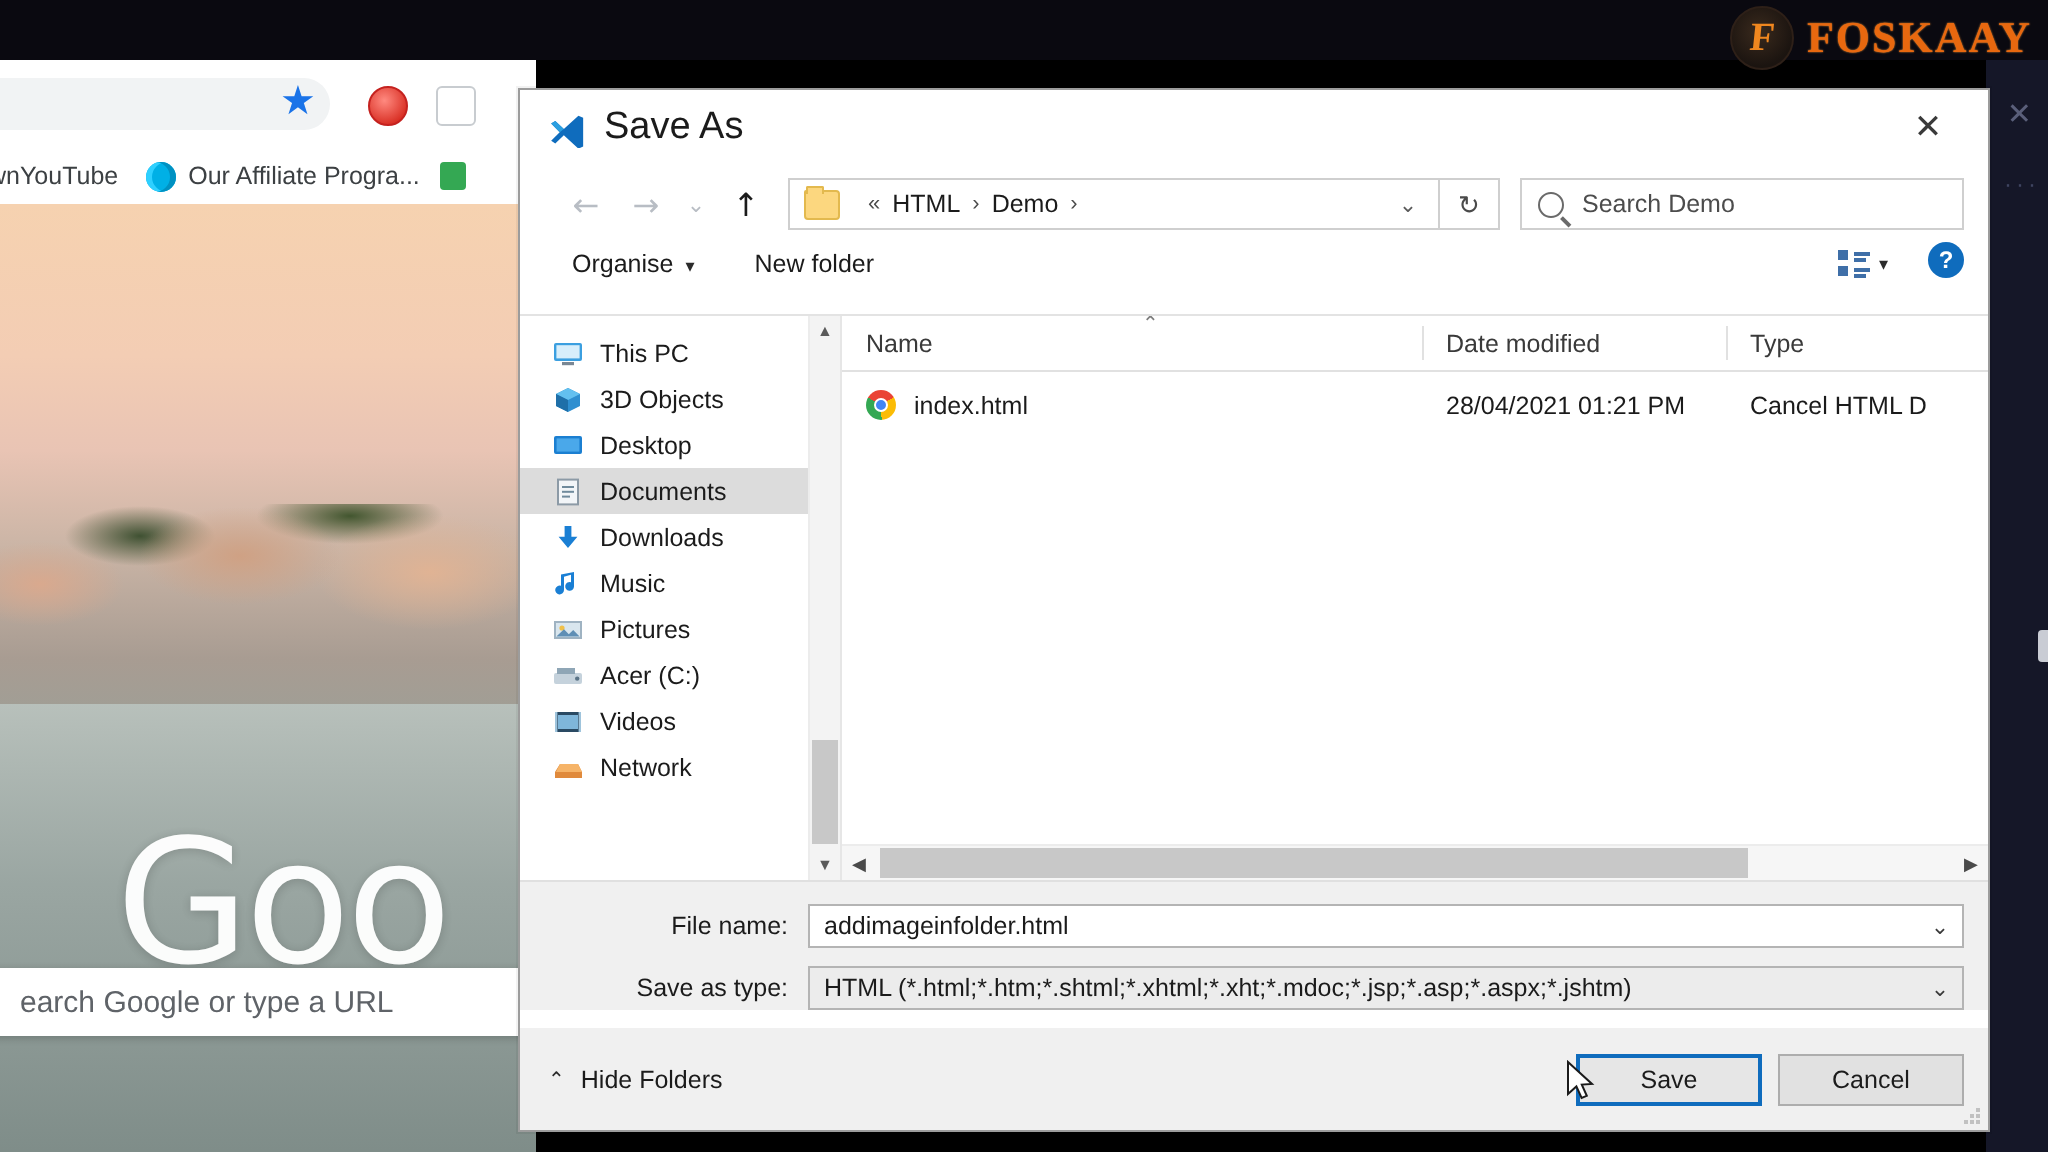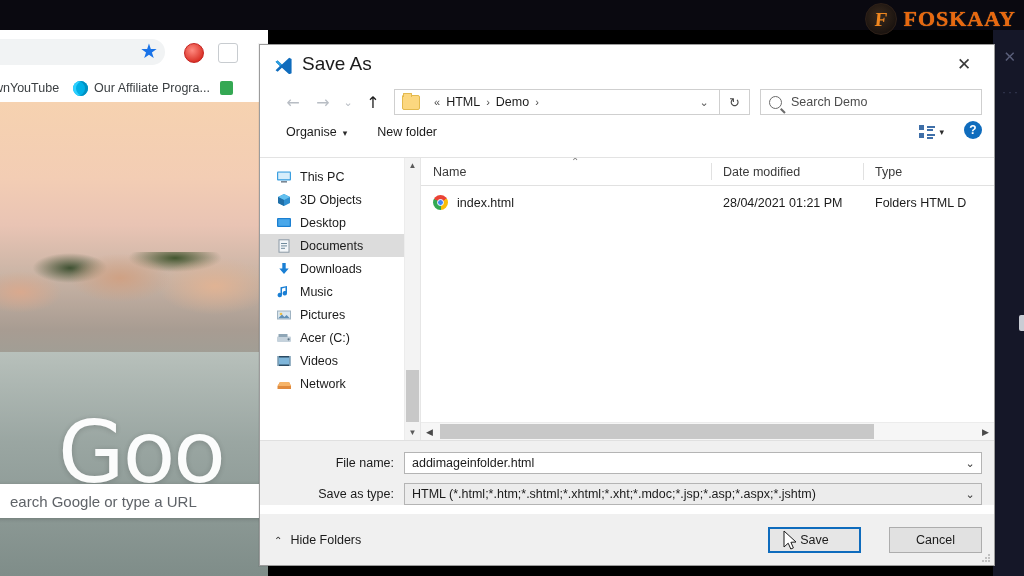--- a/index.html
+++ b/index.html
@@ -196,21 +196,21 @@
   .frm-dd{margin-left:auto;width:22px;text-align:center;color:#3a3a3a;font-size:11px;flex:none;}
 
   .footer{background:#f0f0f0;height:52px;display:flex;align-items:center;padding:0 12px 0 14px;}
   .hidefolders{display:flex;align-items:center;gap:8px;font-size:12.5px;color:#1b1b1b;cursor:default;}
   .hf-caret{font-size:10px;color:#2b2b2b;}
   .btn{
     width:93px;height:26px;border:1px solid #adadad;background:#e1e1e1;font-size:12.5px;color:#1b1b1b;
     display:flex;align-items:center;justify-content:center;box-sizing:border-box;cursor:default;
   }
   .btn.primary{background:#e6e6e6;border:1px solid #0f6cbd;box-shadow:0 0 0 1px #0f6cbd inset;margin-left:auto;}
-  .btn.cancel{margin-left:28px;}
+  .btn.cancel{margin-left:8px;}
   .grip{position:absolute;right:3px;bottom:2px;width:10px;height:10px;opacity:.45;}
   .grip i{position:absolute;width:2px;height:2px;background:#8a8a8a;}
   
   #cursor{position:absolute;left:783px;top:530px;width:16px;height:22px;pointer-events:none;}
 </style>
 </head>
 <body>
 
 <div id="backdrop">
   <div class="blackbar-top"></div>
@@ -443,21 +443,21 @@
         <div class="col col-type">Type</div>
       </div>
 
       <div class="rows">
         <div class="frow">
           <div class="fcell name">
             <span class="chrome-ico"></span>
             <span>index.html</span>
           </div>
           <div class="fcell date">28/04/2021 01:21 PM</div>
-          <div class="fcell type">Folders HTML D</div>
+          <div class="fcell type">Cancel HTML D</div>
         </div>
       </div>
 
       <div class="hsb">
         <div class="hsb-arrow">◀</div>
         <div class="hsb-track">
           <div class="hsb-thumb"></div>
         </div>
         <div class="hsb-arrow">▶</div>
       </div>

